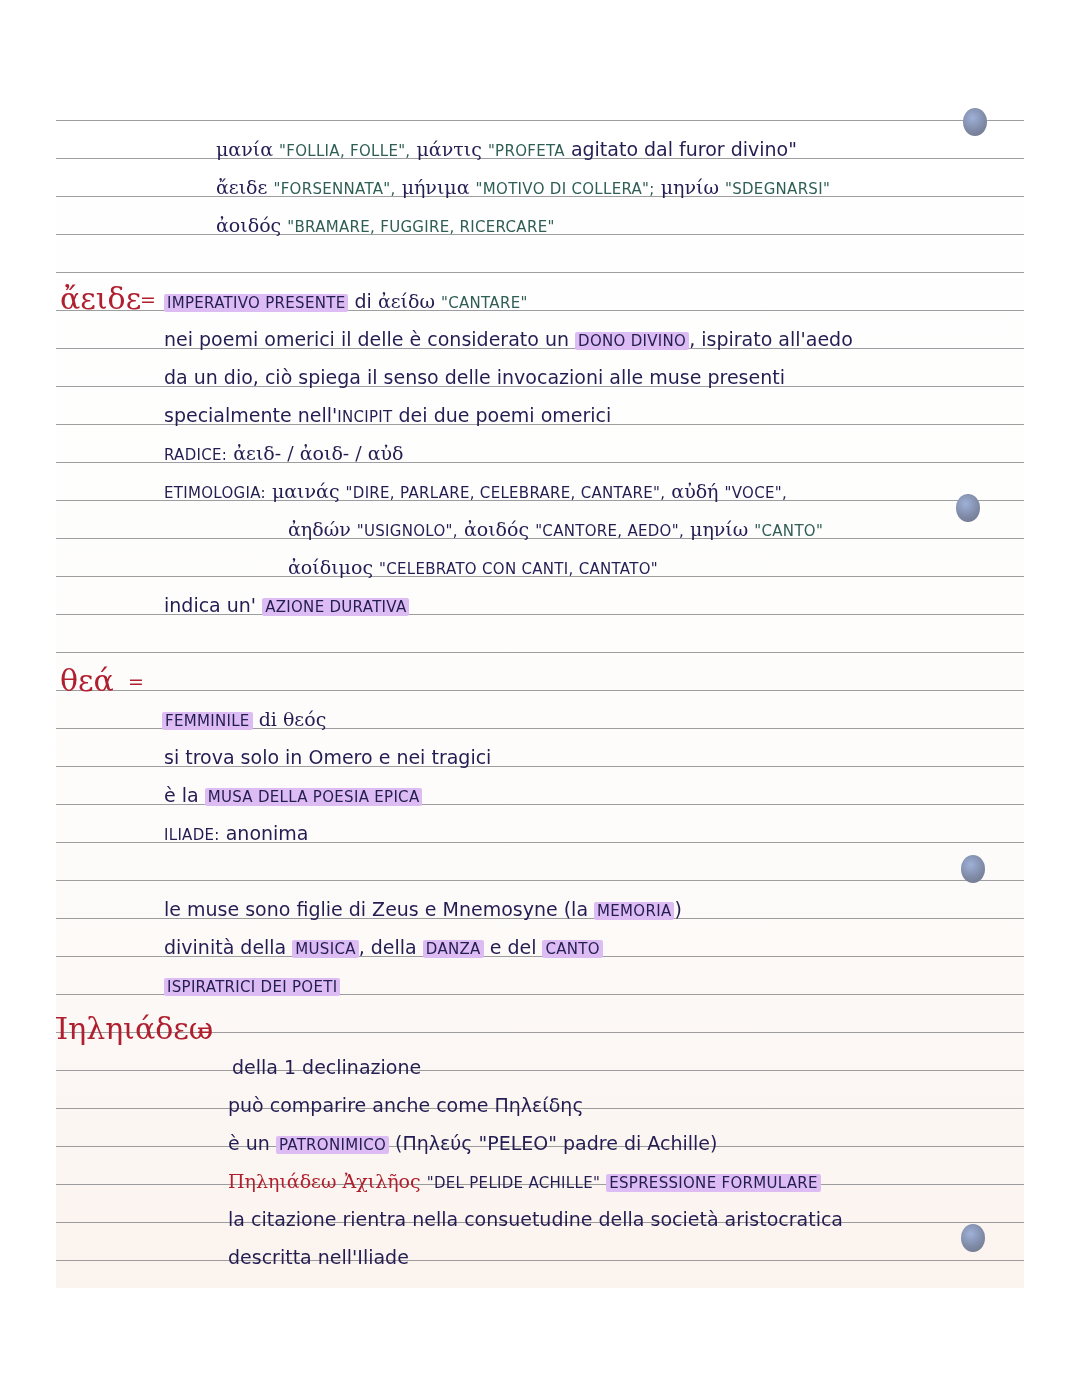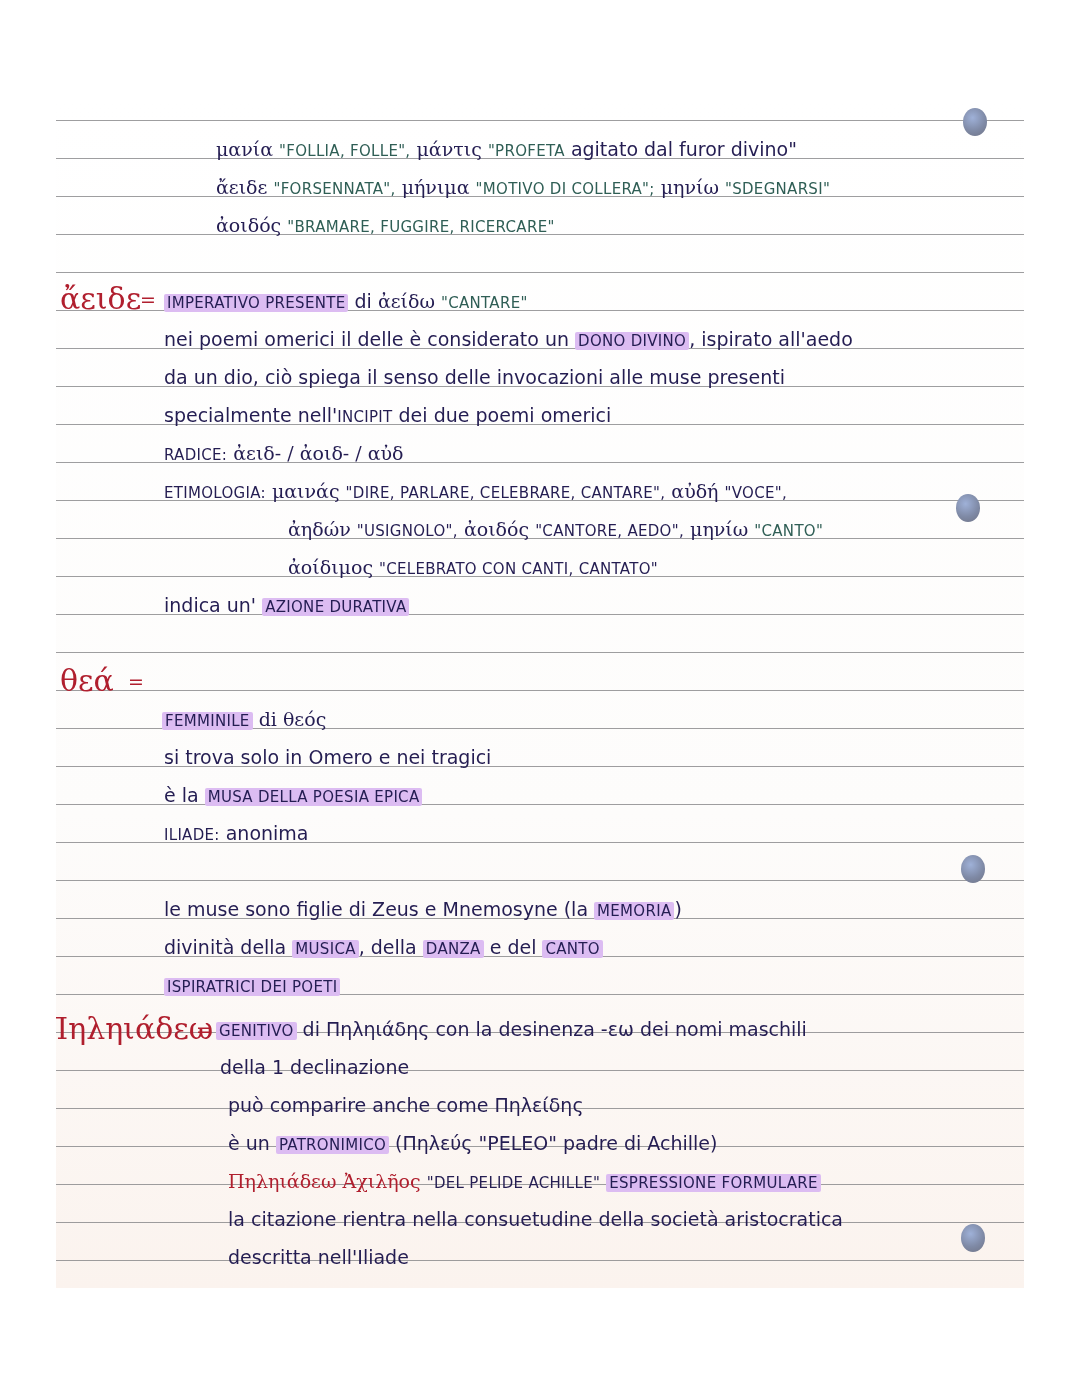--- a/index.html
+++ b/index.html
@@ -165,25 +165,21 @@
     <span class="caps hl">DANZA</span>
     <span>e del</span>
     <span class="caps hl">CANTO</span>
   </div>
   <div class="line" style="left:108px; top:872px">
     <span class="caps hl">ISPIRATRICI DEI POETI</span>
   </div>
 
   <div class="line head greek" style="left:-14px; top:916px">Πηληιάδεω</div>
   <div class="line eq" style="left:140px; top:916px">=</div>
-  <div class="line" style="left:160px; top:916px">
-    <span class="caps hl">GENITIVO</span>
-    <span>di Πηληιάδης con la desinenza -εω dei nomi maschili</span>
-  </div>
-  <div class="line" style="left:164px; top:954px">della 1 declinazione</div>
+  <div class="line" style="left:176px; top:954px">della 1 declinazione</div>
   <div class="line" style="left:172px; top:992px">può comparire anche come Πηλείδης</div>
   <div class="line" style="left:172px; top:1030px">
     <span>è un</span>
     <span class="caps hl">PATRONIMICO</span>
     <span>(Πηλεύς "PELEO" padre di Achille)</span>
   </div>
   <div class="line" style="left:172px; top:1068px">
     <span class="red greek">Πηληιάδεω Ἀχιλῆος</span>
     <span class="caps">"DEL PELIDE ACHILLE"</span>
     <span class="caps hl">ESPRESSIONE FORMULARE</span>

